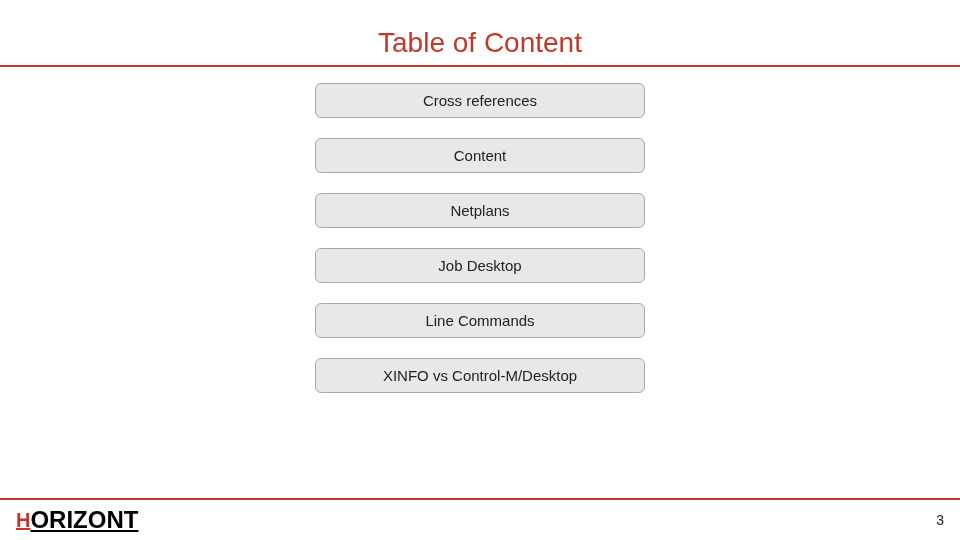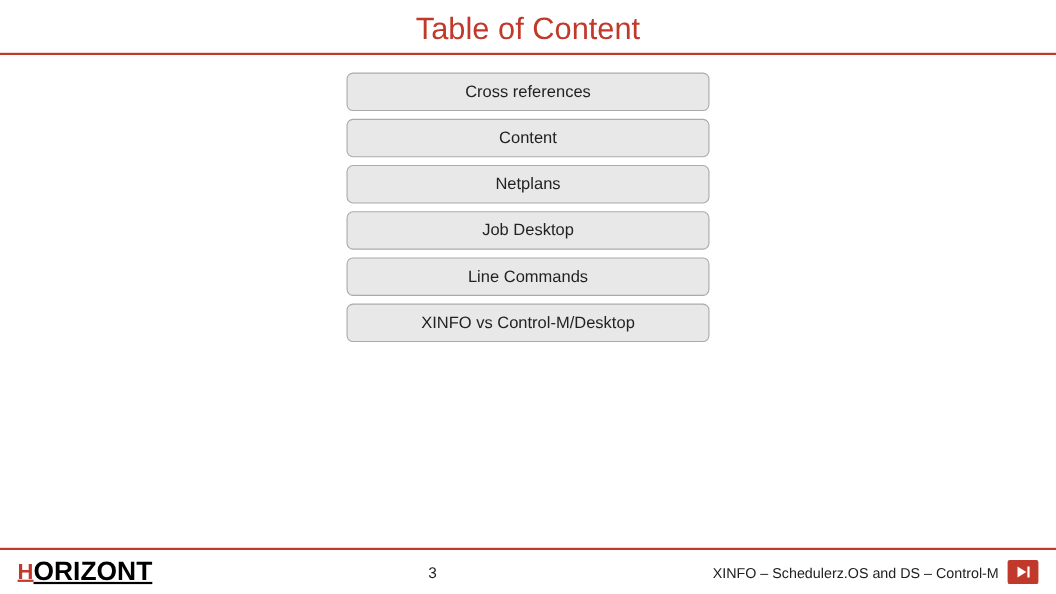--- a/index.html
+++ b/index.html
@@ -23,21 +23,21 @@
       position: relative;
       display: flex;
       flex-direction: column;
     }
 
     .main-content {
       flex: 1;
       display: flex;
       flex-direction: column;
       align-items: center;
-      padding: 0 0 10px 0;
+      padding: 17px 0 10px 0;
     }
 
     .page-title {
       font-size: 28px;
       color: #c0392b;
       text-align: center;
       padding: 10px 0 6px 0;
       width: 100%;
       font-weight: normal;
     }
@@ -46,21 +46,21 @@
       width: 100%;
       height: 2px;
       background: #c0392b;
       margin-bottom: 16px;
     }
 
     .toc-list {
       display: flex;
       flex-direction: column;
       align-items: center;
-      gap: 7px;
+      gap: 20px;
       width: 100%;
     }
 
     .toc-item {
       width: 330px;
       padding: 8px 16px;
       background: #e8e8e8;
       border: 1px solid #aaaaaa;
       border-radius: 6px;
       text-align: center;
@@ -156,24 +156,15 @@
       <div class="toc-item">XINFO vs Control-M/Desktop</div>
     </div>
   </div>
 
   <div class="footer">
     <div class="footer-logo">
       <span class="logo-h logo-underline-h">H</span>
         <span class="logo-orizont logo-underline-o">ORIZONT</span>
     </div>
     <div class="footer-page">3</div>
-    <div class="footer-right">
-      <span>XINFO – Schedulerz.OS and DS – Control-M</span>
-      <button class="nav-btn">
-        <svg width="14" height="14" viewBox="0 0 14 14">
-          <polygon points="2,2 10,7 2,12" fill="white"></polygon>
-          <rect x="11" y="2" width="2" height="10" fill="white"></rect>
-        </svg>
-      </button>
-    </div>
   </div>
 
 </div>
 
 </body></html>

